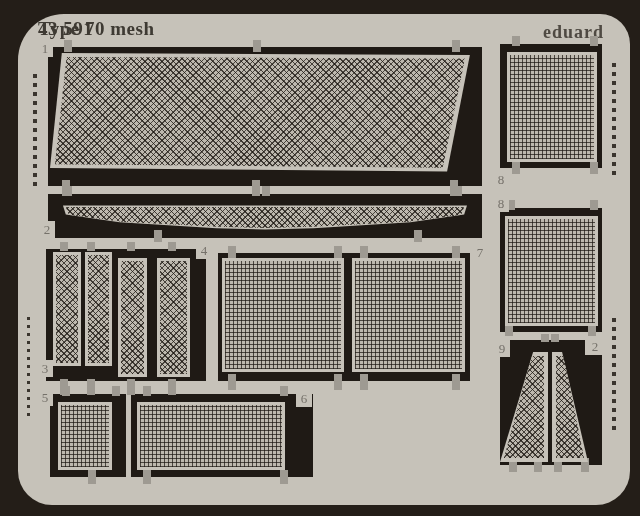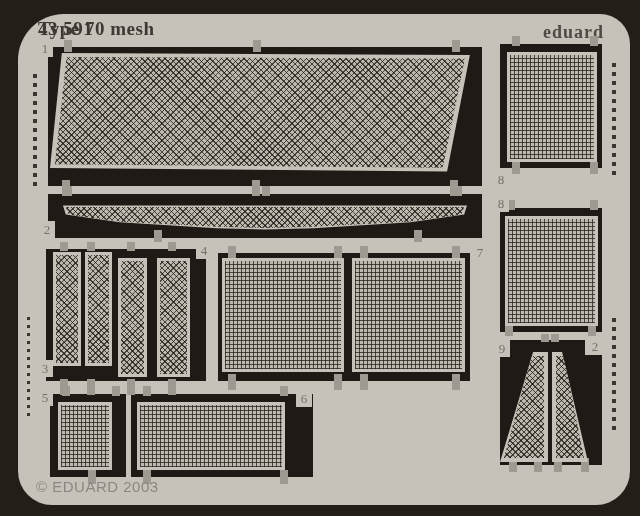--- a/index.html
+++ b/index.html
@@ -165,15 +165,14 @@
   <div class="plabel" style="left:475px;top:157px;">8</div>
   <div class="plabel" style="left:475px;top:181px;">8</div>
   <div class="plabel" style="left:476px;top:326px;">9</div>
   <div class="plabel" style="left:567px;top:324px;width:20px;">2</div>
 
   <div class="dots4" style="left:15px;top:60px;height:117px;"></div>
   <div class="dots3" style="left:9px;top:303px;height:104px;"></div>
   <div class="dots4" style="left:594px;top:49px;height:117px;"></div>
   <div class="dots4" style="left:594px;top:304px;height:112px;"></div>
 
-  <div class="footer-text" style="left:18px;top:464px;">© EDUARD 2003</div>
 
 </div>
 
 </body></html>

